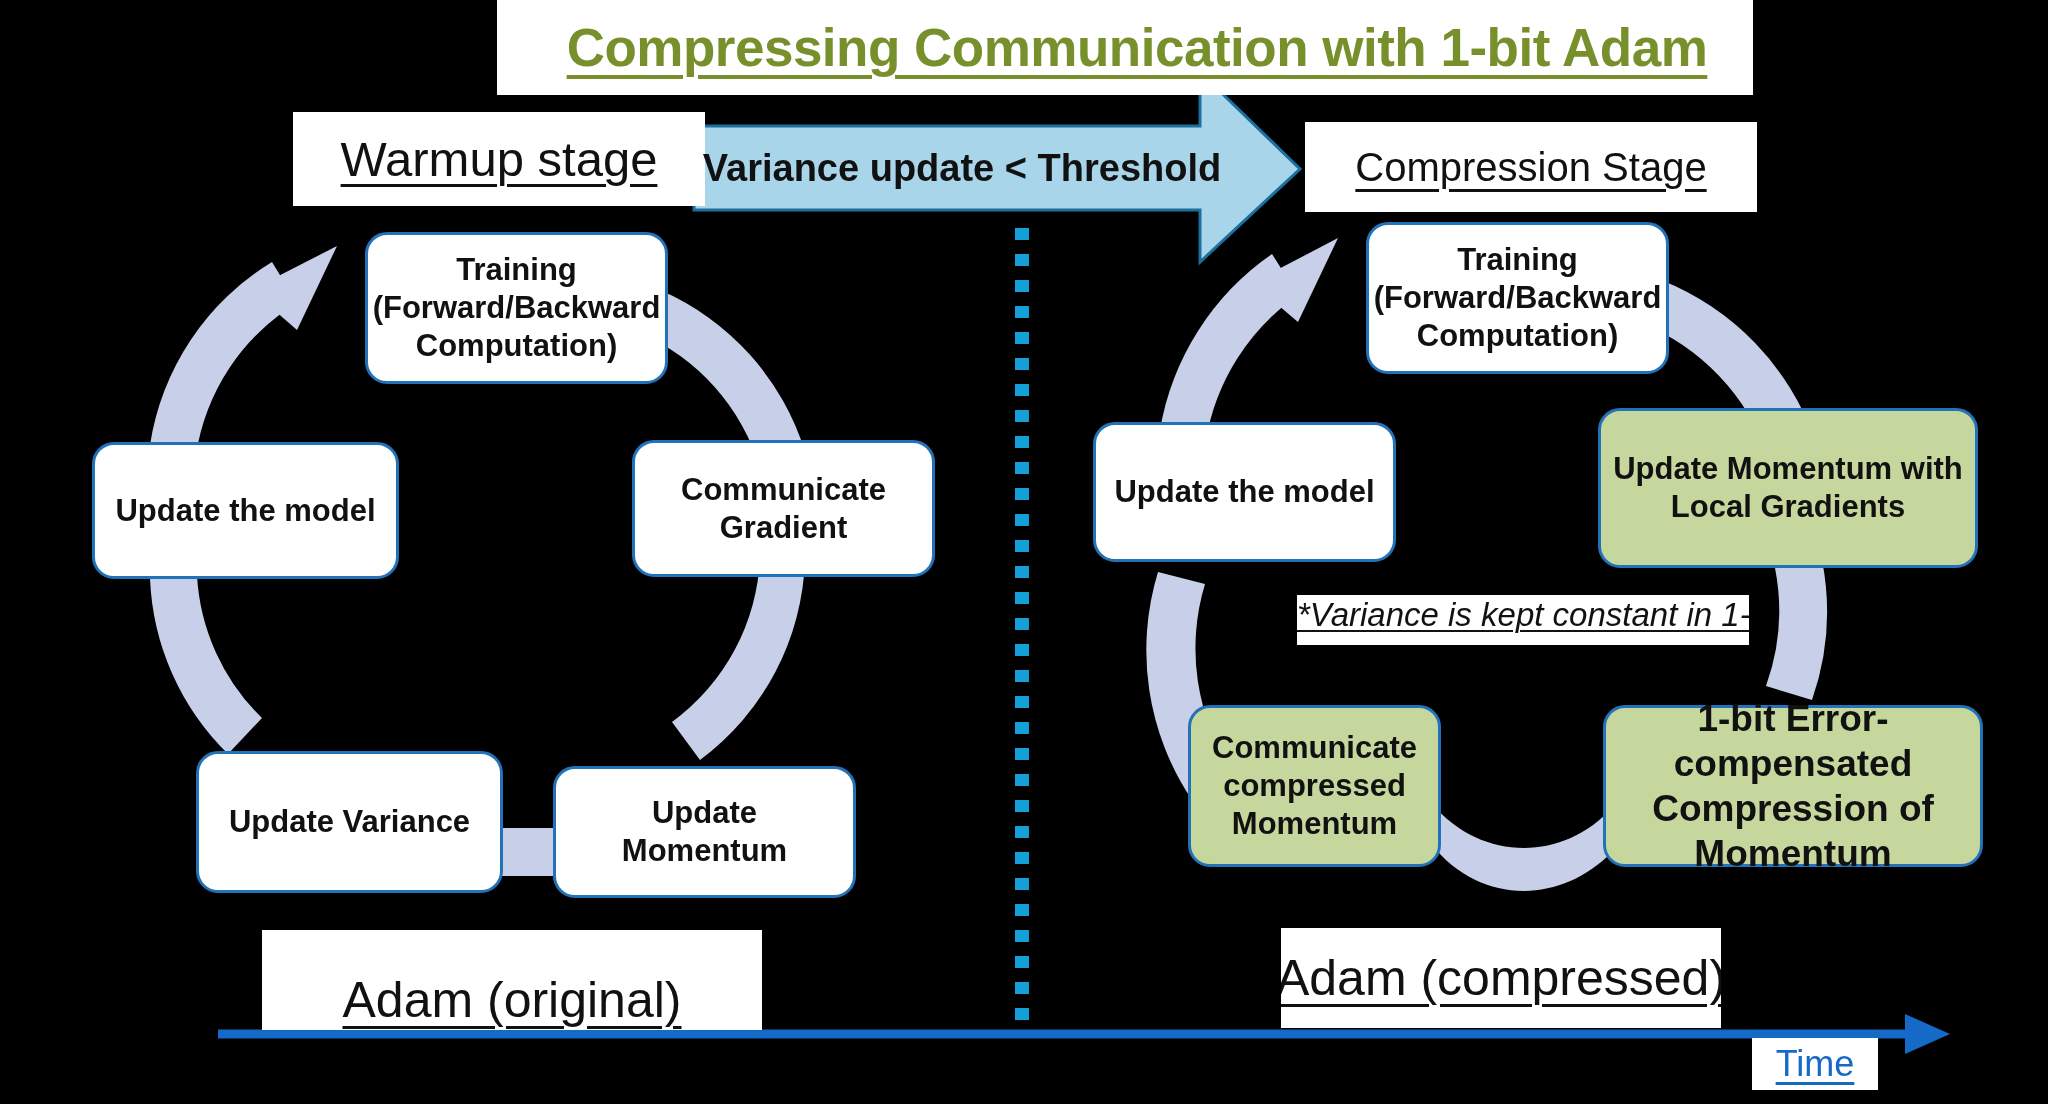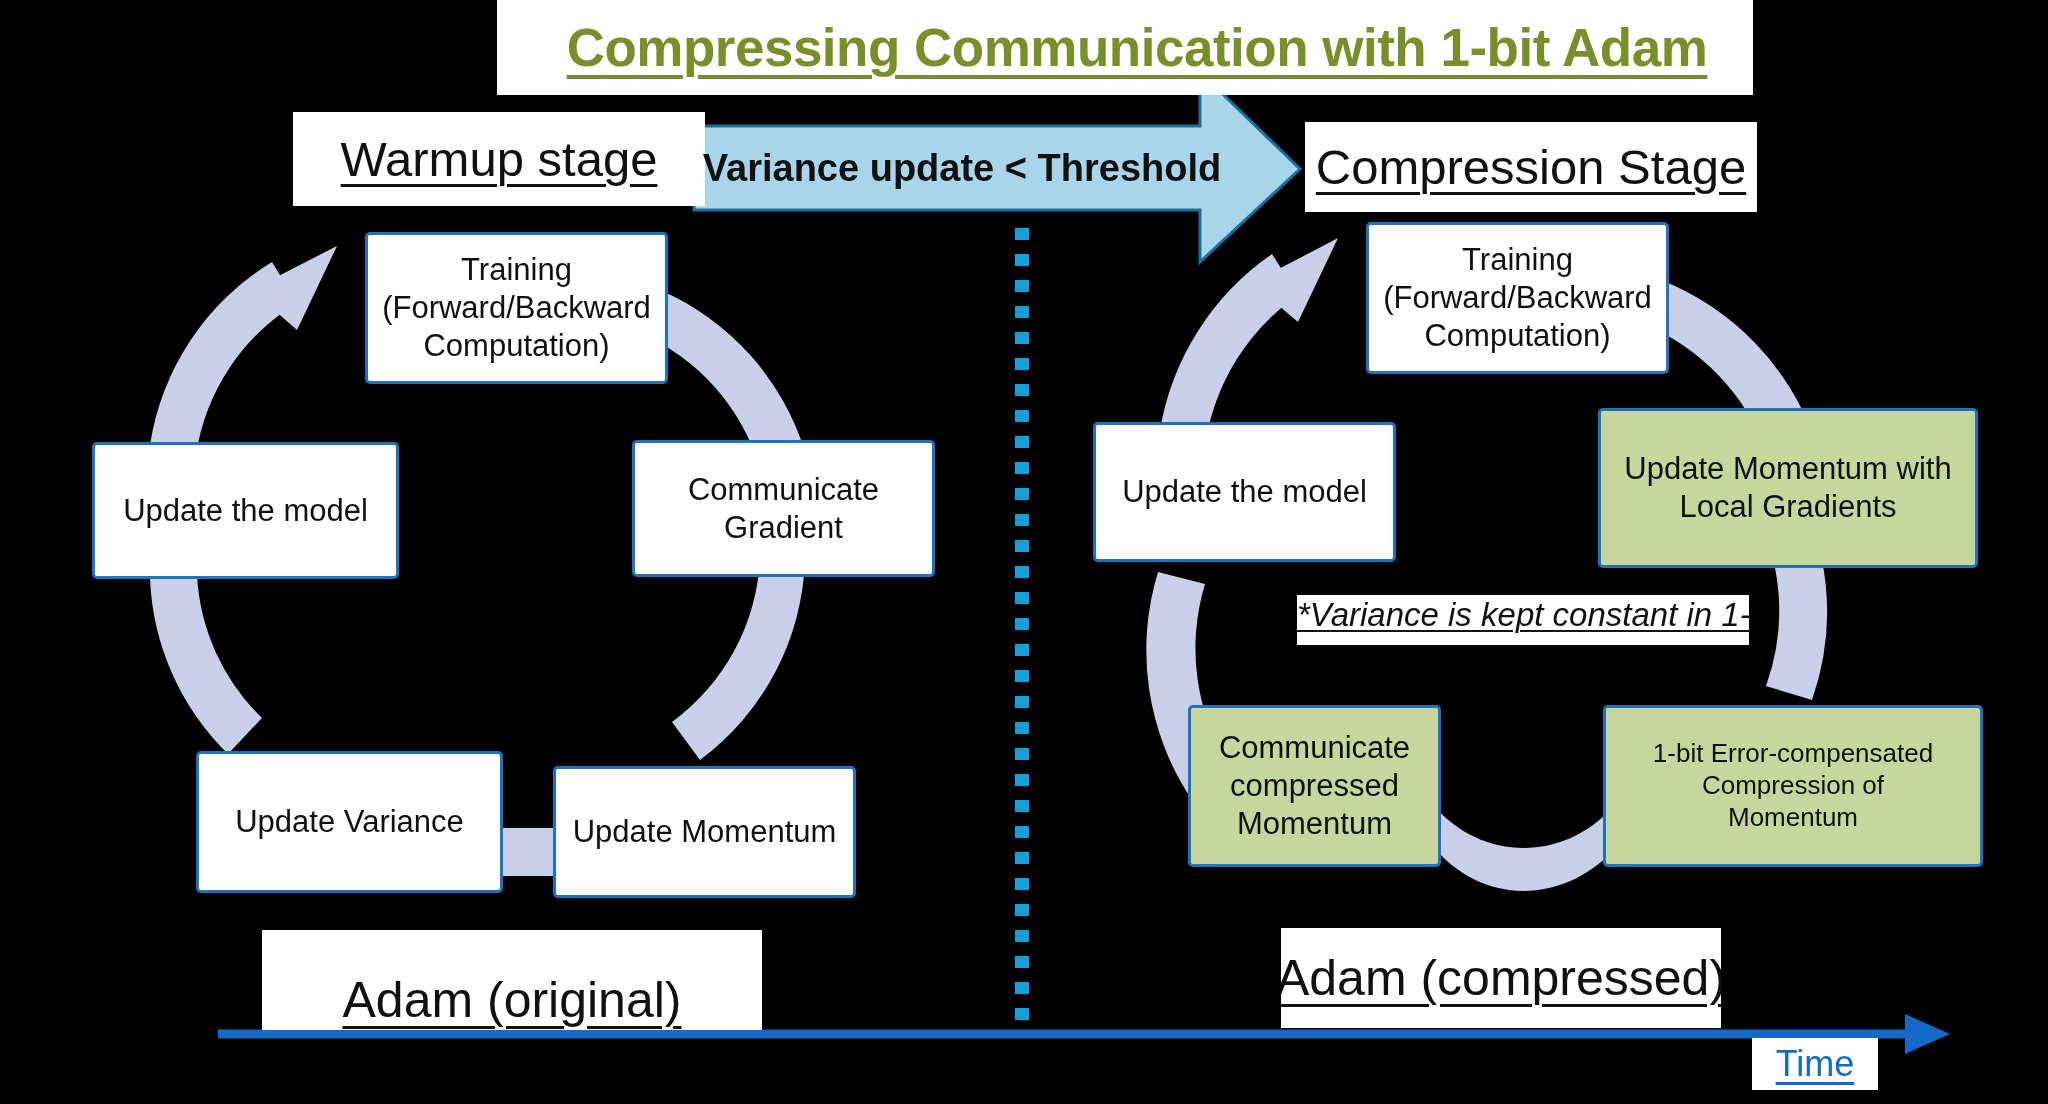--- a/index.html
+++ b/index.html
@@ -44,21 +44,21 @@
 
   
   #warmup-plate { left: 293px; top: 112px; width: 412px; height: 94px; }
   #warmup-text {
     font-size: 49px; font-weight: 400; color: #111111;
     text-decoration: underline; text-underline-offset: 8px;
     text-decoration-thickness: 3px;
   }
   #compression-plate { left: 1305px; top: 122px; width: 452px; height: 90px; }
   #compression-text {
-    font-size: 49px; font-weight: 400; color: #111111;
+    font-size: 40px; font-weight: 400; color: #111111;
     text-decoration: underline; text-underline-offset: 8px;
     text-decoration-thickness: 3px;
   }
 
   
   #adam-orig-plate { left: 262px; top: 930px; width: 500px; height: 100px; }
   #adam-orig-text {
     font-size: 50px; color: #111111;
     text-decoration: underline; text-underline-offset: 9px;
     text-decoration-thickness: 3px;
@@ -96,44 +96,44 @@
     text-decoration: underline;
     text-underline-offset: 4px;
     text-decoration-thickness: 2px;
   }
 
   
   .node {
     position: absolute;
     box-sizing: border-box;
     border: 3px solid #2272B9;
-    border-radius: 5px;
+    border-radius: 22px;
     display: flex;
     align-items: center;
     justify-content: center;
     text-align: center;
     color: #111111;
-    font-weight: 400;
+    font-weight: 700;
     line-height: 1.22;
     padding: 4px 10px;
   }
   .node.white { background: #ffffff; }
   .node.green { background: #C6D79E; }
 
   
   #n-train-l   { left: 365px; top: 232px; width: 303px; height: 152px; font-size: 31px; }
   #n-comm-l    { left: 632px; top: 440px; width: 303px; height: 137px; font-size: 31px; }
   #n-mom-l     { left: 553px; top: 766px; width: 303px; height: 132px; font-size: 31px; }
   #n-var-l     { left: 196px; top: 751px; width: 307px; height: 142px; font-size: 31px; }
   #n-upd-l     { left: 92px; top: 442px; width: 307px; height: 137px; font-size: 31px; }
 
   
   #n-train-r   { left: 1366px; top: 222px; width: 303px; height: 152px; font-size: 31px; }
   #n-mom-r     { left: 1598px; top: 408px; width: 380px; height: 160px; font-size: 31px; }
-  #n-comp-r    { left: 1603px; top: 705px; width: 380px; height: 162px; font-size: 26px; }
+  #n-comp-r    { left: 1603px; top: 705px; width: 380px; height: 162px; font-size: 37px; }
   #n-cc-r      { left: 1188px; top: 705px; width: 253px; height: 162px; font-size: 31px; }
   #n-upd-r     { left: 1093px; top: 422px; width: 303px; height: 140px; font-size: 31px; }
 
   
   #arrows-layer, #top-layer {
     position: absolute; left: 0; top: 0;
     width: 2048px; height: 1104px;
     pointer-events: none;
   }
 </style>

